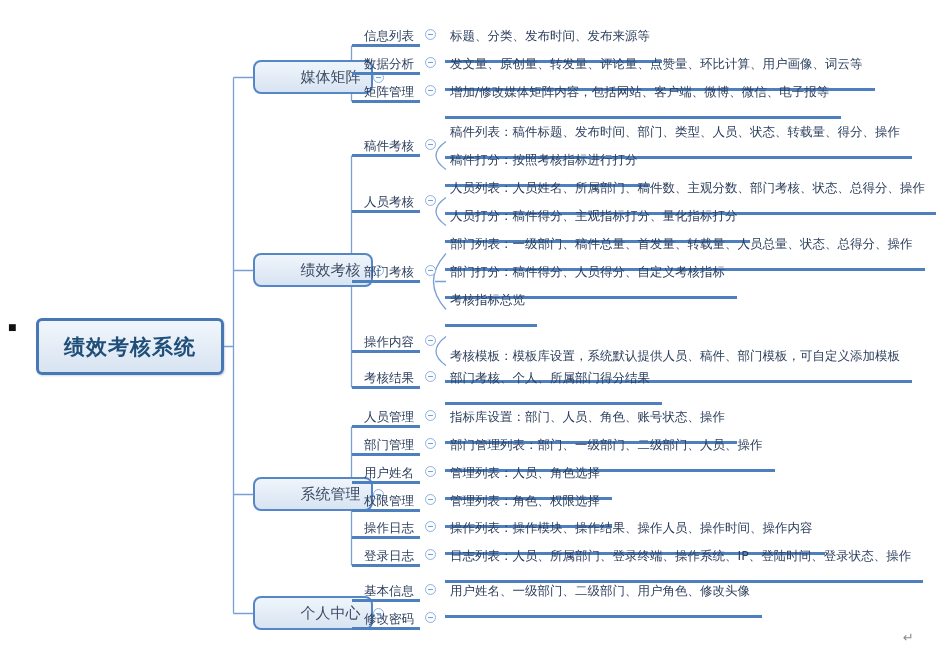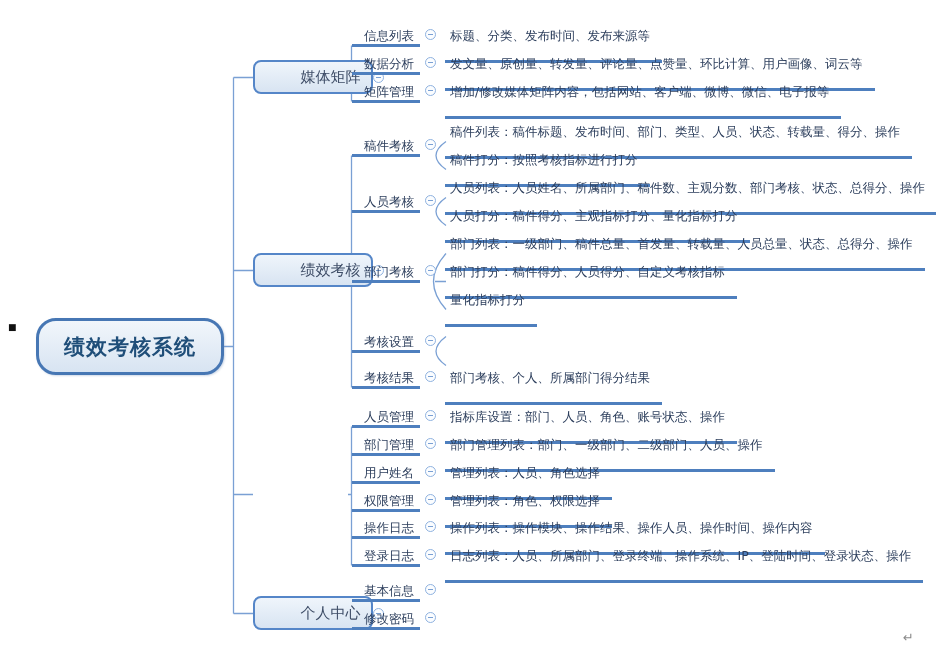--- a/index.html
+++ b/index.html
@@ -1,21 +1,21 @@
 <!DOCTYPE html>
 <html><head>
 <meta charset="utf-8">
 <style>
   html,body{margin:0;padding:0;}
   body{width:936px;height:656px;background:#ffffff;font-family:"DejaVu Sans",sans-serif;overflow:hidden;}
   #canvas{position:relative;width:936px;height:656px;}
   svg.wires{position:absolute;left:0;top:0;pointer-events:none;}
 
   .root-box{position:absolute;left:36px;top:318px;width:182px;height:51px;
-    border:3px solid #4777b4;border-radius:20px;
+    border:3px solid #4777b4;border-radius:6px;
     background:linear-gradient(#f1f6fb,#d8e4f2);
     display:flex;align-items:center;justify-content:center;
     font-size:21px;font-weight:bold;color:#1f4e79;letter-spacing:1px;
     box-shadow:1px 1px 2px rgba(120,150,190,.35);}
 
   .box2{position:absolute;left:253px;width:81px;height:30px;
     border:2px solid #5586c8;border-radius:8px;
     background:linear-gradient(#eff5fb,#d8e4f2);
     display:flex;align-items:center;justify-content:center;
     font-size:15px;color:#3d4c66;padding-left:35px;}
@@ -69,33 +69,37 @@
   <div class="root-box">绩效考核系统</div>
 
   <div class="box2" style="top:60px">
     <span>媒体矩阵</span>
     <span class="cicon"></span>
   </div>
   <div class="box2" style="top:253px">
     <span>绩效考核</span>
     <span class="cicon"></span>
   </div>
+  <div class="box2" style="top:477px">
+    <span>系统管理</span>
+    <span class="cicon"></span>
+  </div>
   <div class="box2" style="top:596px">
     <span>个人中心</span>
     <span class="cicon"></span>
   </div>
 
   <div class="l3" style="top:28px"><span>信息列表</span><span class="cicon"></span></div>
   <div class="l3" style="top:56px"><span>数据分析</span><span class="cicon"></span></div>
   <div class="l3" style="top:84px"><span>矩阵管理</span><span class="cicon"></span></div>
 
   <div class="l3" style="top:138px"><span>稿件考核</span><span class="cicon"></span></div>
   <div class="l3" style="top:194px"><span>人员考核</span><span class="cicon"></span></div>
   <div class="l3" style="top:264px"><span>部门考核</span><span class="cicon"></span></div>
-  <div class="l3" style="top:334px"><span>考核设置</span><span class="cicon"></span></div>
+  <div class="l3" style="top:334px"><span>操作内容</span><span class="cicon"></span></div>
   <div class="l3" style="top:370px"><span>考核结果</span><span class="cicon"></span></div>
 
   <div class="l3" style="top:409px"><span>人员管理</span><span class="cicon"></span></div>
   <div class="l3" style="top:437px"><span>部门管理</span><span class="cicon"></span></div>
   <div class="l3" style="top:465px"><span>用户姓名</span><span class="cicon"></span></div>
   <div class="l3" style="top:493px"><span>权限管理</span><span class="cicon"></span></div>
   <div class="l3" style="top:520px"><span>操作日志</span><span class="cicon"></span></div>
   <div class="l3" style="top:548px"><span>登录日志</span><span class="cicon"></span></div>
 
   <div class="l3" style="top:583px"><span>基本信息</span><span class="cicon"></span></div>
@@ -104,24 +108,26 @@
   <div class="leaf" style="top:28px">标题、分类、发布时间、发布来源等</div>
   <div class="leaf" style="top:56px">发文量、原创量、转发量、评论量、点赞量、环比计算、用户画像、词云等</div>
   <div class="leaf" style="top:84px">增加/修改媒体矩阵内容，包括网站、客户端、微博、微信、电子报等</div>
 
   <div class="leaf" style="top:124px">稿件列表：稿件标题、发布时间、部门、类型、人员、状态、转载量、得分、操作</div>
   <div class="leaf" style="top:152px">稿件打分：按照考核指标进行打分</div>
   <div class="leaf" style="top:180px">人员列表：人员姓名、所属部门、稿件数、主观分数、部门考核、状态、总得分、操作</div>
   <div class="leaf" style="top:208px">人员打分：稿件得分、主观指标打分、量化指标打分</div>
   <div class="leaf" style="top:236px">部门列表：一级部门、稿件总量、首发量、转载量、人员总量、状态、总得分、操作</div>
   <div class="leaf" style="top:264px">部门打分：稿件得分、人员得分、自定义考核指标</div>
-  <div class="leaf" style="top:292px">量化指标打分</div>
+  <div class="leaf" style="top:292px">考核指标总览</div>
+  <div class="leaf" style="top:348px">考核模板：模板库设置，系统默认提供人员、稿件、部门模板，可自定义添加模板</div>
   <div class="leaf" style="top:370px">部门考核、个人、所属部门得分结果</div>
 
   <div class="leaf" style="top:409px">指标库设置：部门、人员、角色、账号状态、操作</div>
   <div class="leaf" style="top:437px">部门管理列表：部门、一级部门、二级部门、人员、操作</div>
   <div class="leaf" style="top:465px">管理列表：人员、角色选择</div>
   <div class="leaf" style="top:493px">管理列表：角色、权限选择</div>
   <div class="leaf" style="top:520px">操作列表：操作模块、操作结果、操作人员、操作时间、操作内容</div>
   <div class="leaf" style="top:548px">日志列表：人员、所属部门、登录终端、操作系统、IP、登陆时间、登录状态、操作</div>
 
+  <div class="leaf" style="top:583px">用户姓名、一级部门、二级部门、用户角色、修改头像</div>
 
 </div>
 
 </body></html>

